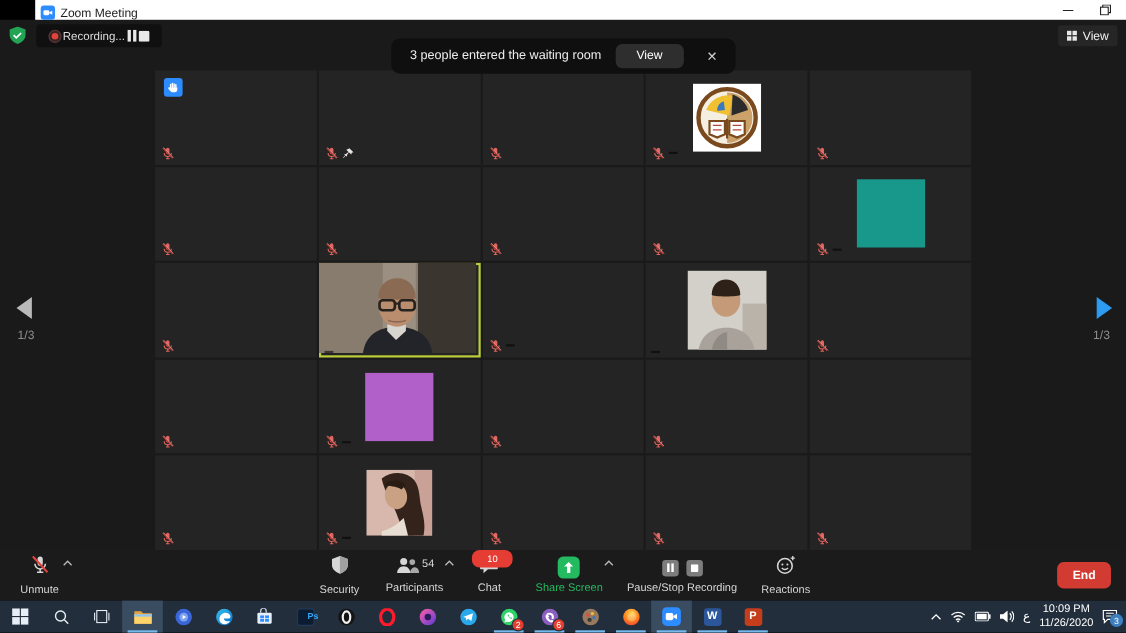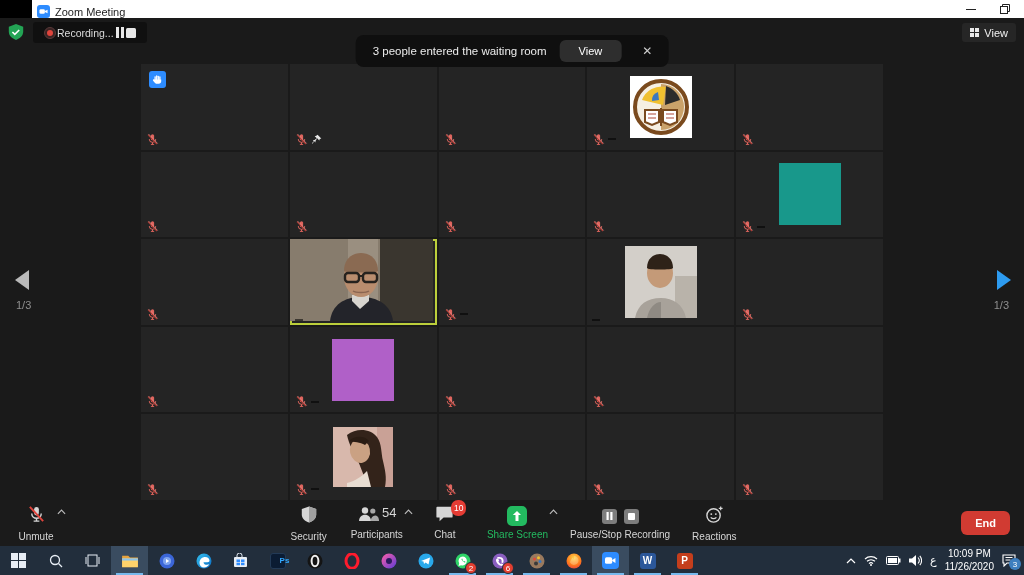--- a/index.html
+++ b/index.html
@@ -63,23 +63,23 @@
   .toolbar{position:absolute;left:0;bottom:0;width:1024px;height:46px;background:#1b1b1b;
     display:flex;align-items:center;z-index:10;}
   .tb-left{display:flex;margin-left:8px;gap:8px;}
   .tb-center{display:flex;margin:0 auto;gap:6px;}
   .tb-btn{display:flex;flex-direction:column;align-items:center;justify-content:center;gap:3px;
     min-width:56px;height:46px;position:relative;padding:0 8px;}
   .tb-label{font-size:10px;color:#d6d6d6;white-space:nowrap;}
   .tb-label.green{color:#23ba60;}
   .tb-chev{position:absolute;top:9px;right:-2px;line-height:0;}
   .icon-row{display:flex;align-items:flex-start;gap:3px;position:relative;height:20px;align-items:center;}
-  .pcount{color:#d6d6d6;font-size:13px;position:relative;top:-4px;}
+  .pcount{color:#d6d6d6;font-size:10px;position:relative;top:-4px;}
   .chat-badge{position:absolute;top:-6px;right:-12px;background:#e53c34;color:#fff;font-size:8.5px;
-    min-width:15px;height:16px;border-radius:7px;display:flex;align-items:center;justify-content:center;padding:0 3px;}
+    min-width:15px;height:16px;border-radius:7px;display:flex;align-items:center;justify-content:center;padding:0 14px;}
   .share-ico{width:20px;height:20px;background:#23ba60;border-radius:5px;display:flex;
     align-items:center;justify-content:center;}
   .rec-ctl{width:15px;height:15px;background:#7d7d7d;border-radius:3px;display:flex;
     align-items:center;justify-content:center;margin:0 2px;}
   .end-btn{margin-right:14px;background:#d13b32;color:#fff;font-size:11px;font-weight:bold;
     border-radius:6px;padding:6px 14px;}
   .taskbar-wrap{position:absolute;left:0;top:546px;width:1024px;height:29px;background:#222e3c;
     display:flex;align-items:stretch;z-index:40;}
   .tb-icon{width:37px;display:flex;align-items:center;justify-content:center;position:relative;flex:none;}
   .tb-icon.active{background:#3a4c60;}

